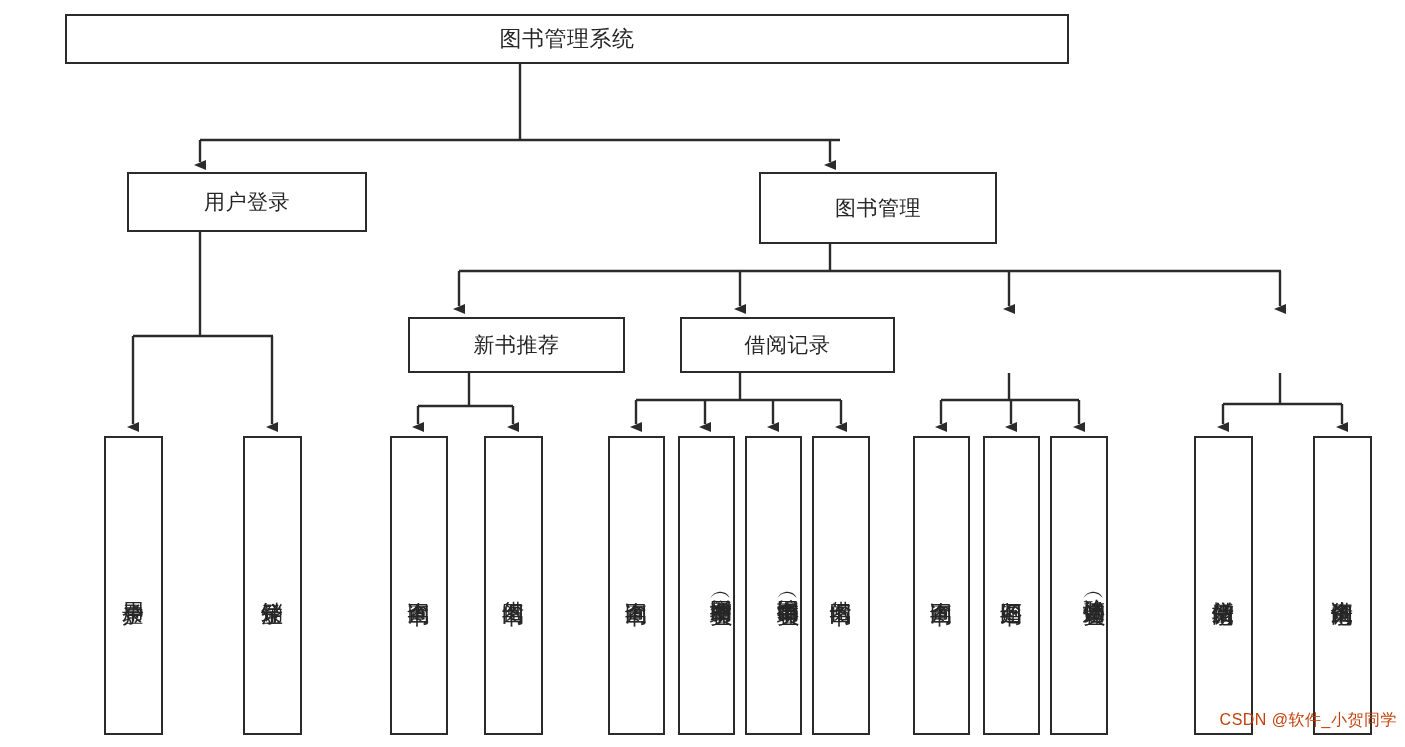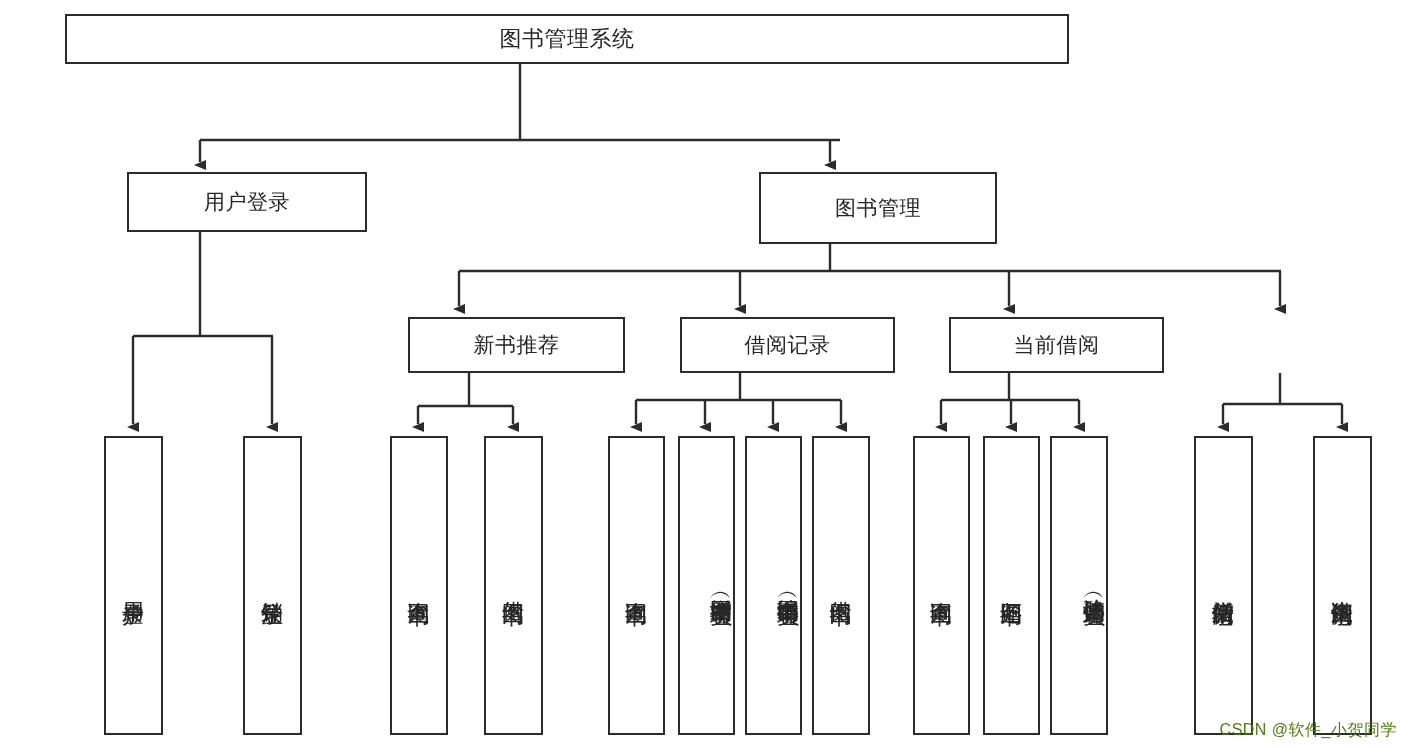--- a/index.html
+++ b/index.html
@@ -52,23 +52,23 @@
   .node.v.top {
     align-items: flex-start;
     justify-content: center;
   }
   #root-node {
     font-size: 22px;
   }
   .watermark {
     position: absolute;
     right: 8px;
-    bottom: 6px;
+    bottom: 16px;
     font-size: 16px;
-    color: #4d7c0f;
+    color: #c2410c;
     letter-spacing: 0.5px;
     white-space: nowrap;
   }
 </style>
 </head>
 <body>
 
 <div id="canvas">
 
   <svg class="edges" viewBox="0 0 1405 747">
@@ -124,21 +124,20 @@
   <div class="node h" id="root-node" style="left:18px; top:14px; width:1004px; height:50px;">图书管理系统</div>
 
   <div class="node h" style="left:80px; top:172px; width:240px; height:60px;">用户登录</div>
 
   <div class="node h" style="left:712px; top:172px; width:238px; height:72px;">图书管理</div>
 
   <div class="node h" style="left:361px; top:317px; width:217px; height:56px;">新书推荐</div>
 
   <div class="node h" style="left:633px; top:317px; width:215px; height:56px;">借阅记录</div>
 
-  <div class="node h" style="left:902px; top:317px; width:215px; height:56px;">当前借阅</div>
 
 
   <div class="node v" style="left:104px; top:436px; width:59px; height:299px;">用户登录</div>
 
   <div class="node v" style="left:243px; top:436px; width:59px; height:299px;">注销登录</div>
 
   <div class="node v" style="left:390px; top:436px; width:58px; height:299px;">查询图书</div>
 
   <div class="node v" style="left:484px; top:436px; width:59px; height:299px;">借阅图书</div>
 

